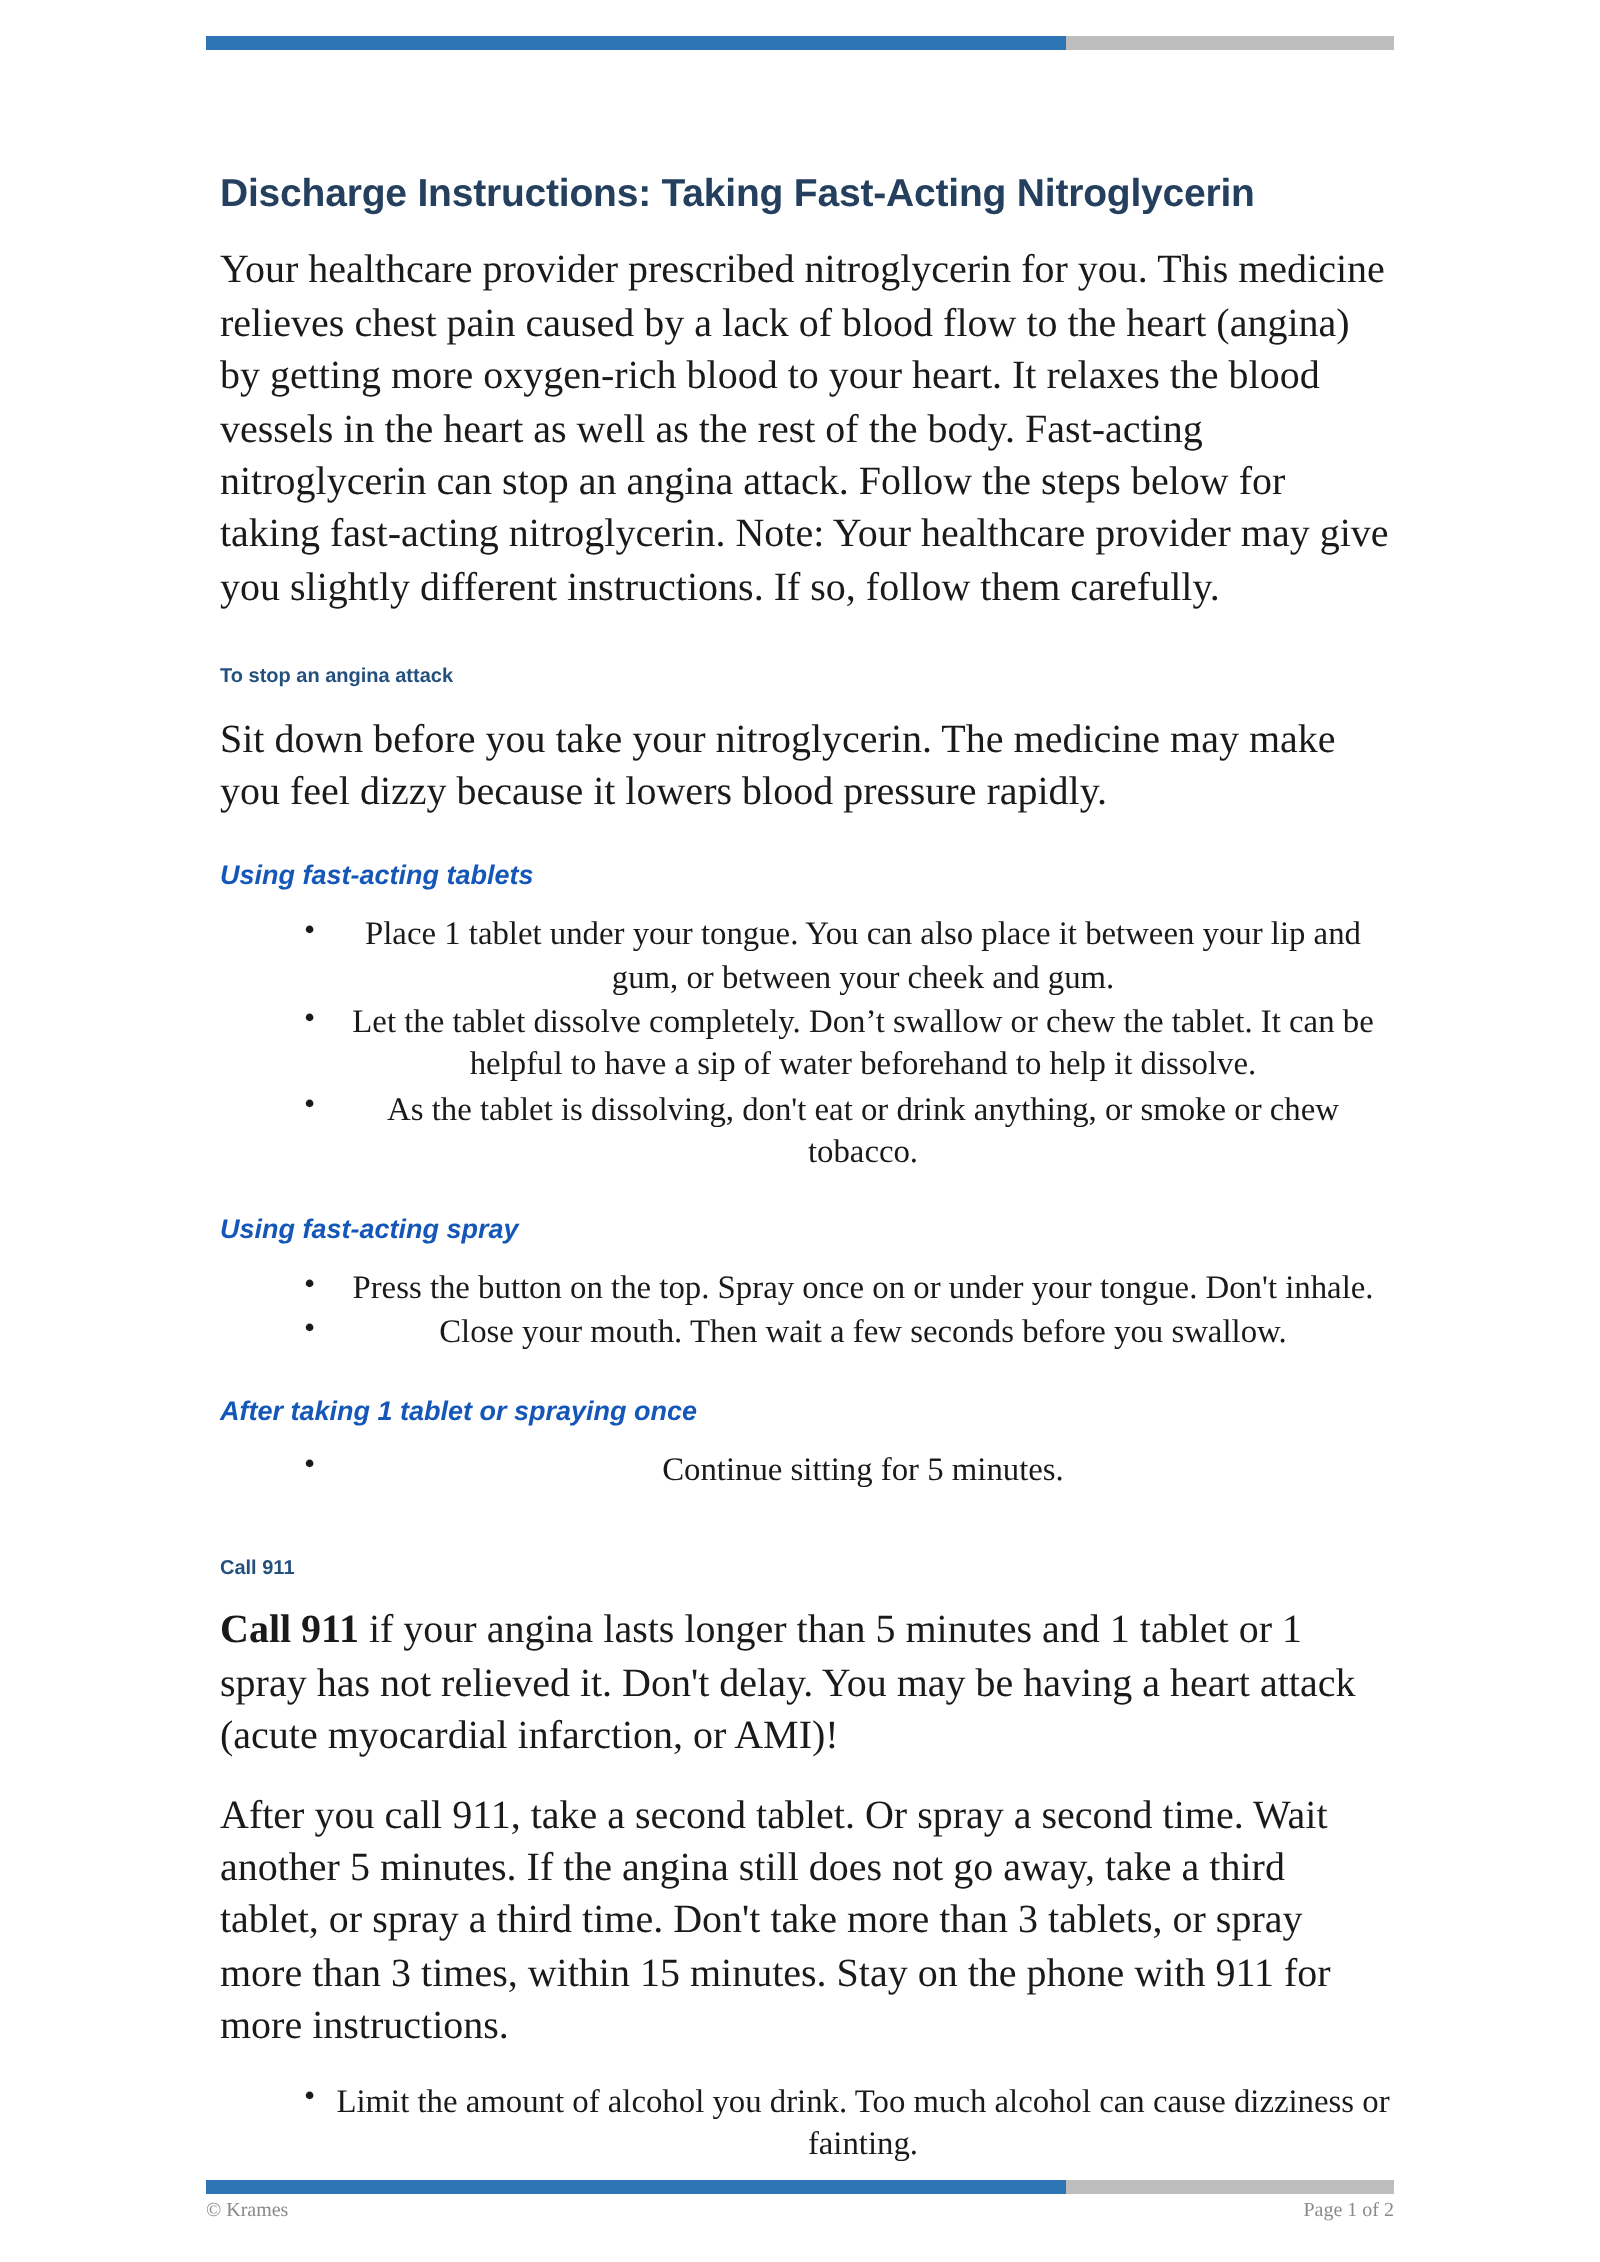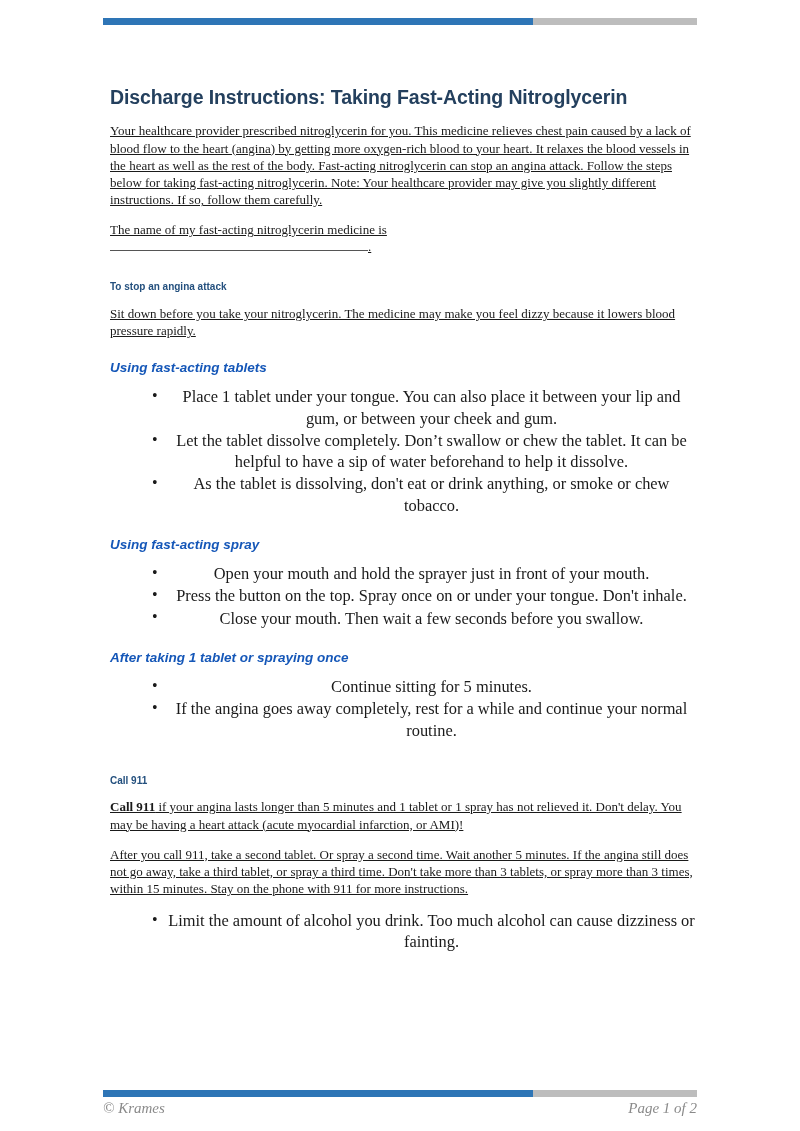--- a/index.html
+++ b/index.html
@@ -67,26 +67,25 @@
     font-family: "Liberation Sans", sans-serif;
     font-size: 13.5px;
     font-weight: bold;
     color: #1557b8;
     margin: 21px 0 9px 0;
     line-height: 1.25;
     font-style: italic;
   }
 
   p.para {
-    font-size: 13px;
+    font-size: 20px;
     line-height: 1.32;
     color: #1a1a1a;
     margin: 0 0 13px 0;
     text-align: left;
-    text-decoration: underline;
   }
   p.para:last-child { margin-bottom: 0; }
 
   .blank-line {
     display: inline-block;
     width: 258px;
     border-bottom: 1.3px solid #555;
     height: 0.92em;
     vertical-align: baseline;
   }
@@ -119,67 +118,60 @@
   
   .footer {
     position: absolute;
     left: 103px;
     top: 1100px;
     width: 594px;
     display: flex;
     justify-content: space-between;
     align-items: flex-end;
     font-family: "Liberation Serif", serif;
-    font-style: italic;
-    font-size: 15px;
+    font-size: 10px;
     color: #8a8a8a;
   }
 </style>
 </head>
 <body>
 
 <div class="page">
 
   <div class="rule rule-top">
     <div class="rule-fill"></div>
   </div>
 
   <div class="content">
 
     <h1 class="doc-title">Discharge Instructions: Taking Fast-Acting Nitroglycerin</h1>
 
     <p class="para">Your healthcare provider prescribed nitroglycerin for you. This medicine relieves chest pain caused by a lack of blood flow to the heart (angina) by getting more oxygen-rich blood to your heart. It relaxes the blood vessels in the heart as well as the rest of the body. Fast-acting nitroglycerin can stop an angina attack. Follow the steps below for taking fast-acting nitroglycerin. Note: Your healthcare provider may give you slightly different instructions. If so, follow them carefully.</p>
 
-    <p class="para">
-      <span>The name of my fast-acting nitroglycerin medicine is</span><br>
-      <span class="blank-line"></span><span>.</span>
-    </p>
 
     <h2 class="sec-title">To stop an angina attack</h2>
 
     <p class="para">Sit down before you take your nitroglycerin. The medicine may make you feel dizzy because it lowers blood pressure rapidly.</p>
 
     <h3 class="sub-title">Using fast-acting tablets</h3>
     <ul class="bullets">
       <li>Place 1 tablet under your tongue. You can also place it between your lip and gum, or between your cheek and gum.</li>
       <li>Let the tablet dissolve completely. Don’t swallow or chew the tablet. It can be helpful to have a sip of water beforehand to help it dissolve.</li>
       <li>As the tablet is dissolving, don't eat or drink anything, or smoke or chew tobacco.</li>
     </ul>
 
     <h3 class="sub-title">Using fast-acting spray</h3>
     <ul class="bullets">
-      <li>Open your mouth and hold the sprayer just in front of your mouth.</li>
       <li>Press the button on the top. Spray once on or under your tongue. Don't inhale.</li>
       <li>Close your mouth. Then wait a few seconds before you swallow.</li>
     </ul>
 
     <h3 class="sub-title">After taking 1 tablet or spraying once</h3>
     <ul class="bullets">
       <li>Continue sitting for 5 minutes.</li>
-      <li>If the angina goes away completely, rest for a while and continue your normal routine.</li>
     </ul>
 
     <h2 class="sec-title" style="margin-top:34px;">Call 911</h2>
 
     <p class="para"><b class="inline-bold">Call 911</b><span> if your angina lasts longer than 5 minutes and 1 tablet or 1 spray has not relieved it. Don't delay. You may be having a heart attack (acute myocardial infarction, or AMI)!</span></p>
 
     <p class="para">After you call 911, take a second tablet. Or spray a second time. Wait another 5 minutes. If the angina still does not go away, take a third tablet, or spray a third time. Don't take more than 3 tablets, or spray more than 3 times, within 15 minutes. Stay on the phone with 911 for more instructions.</p>
 
     <ul class="bullets">
       <li>Limit the amount of alcohol you drink. Too much alcohol can cause dizziness or fainting.</li>

